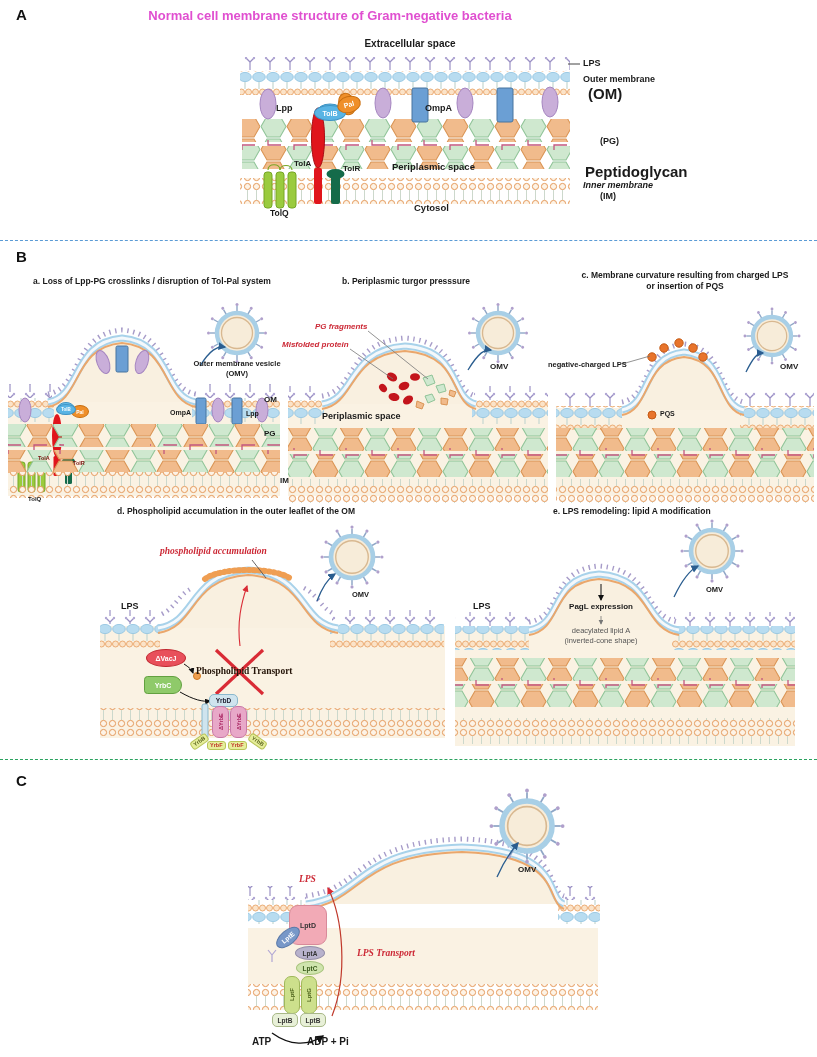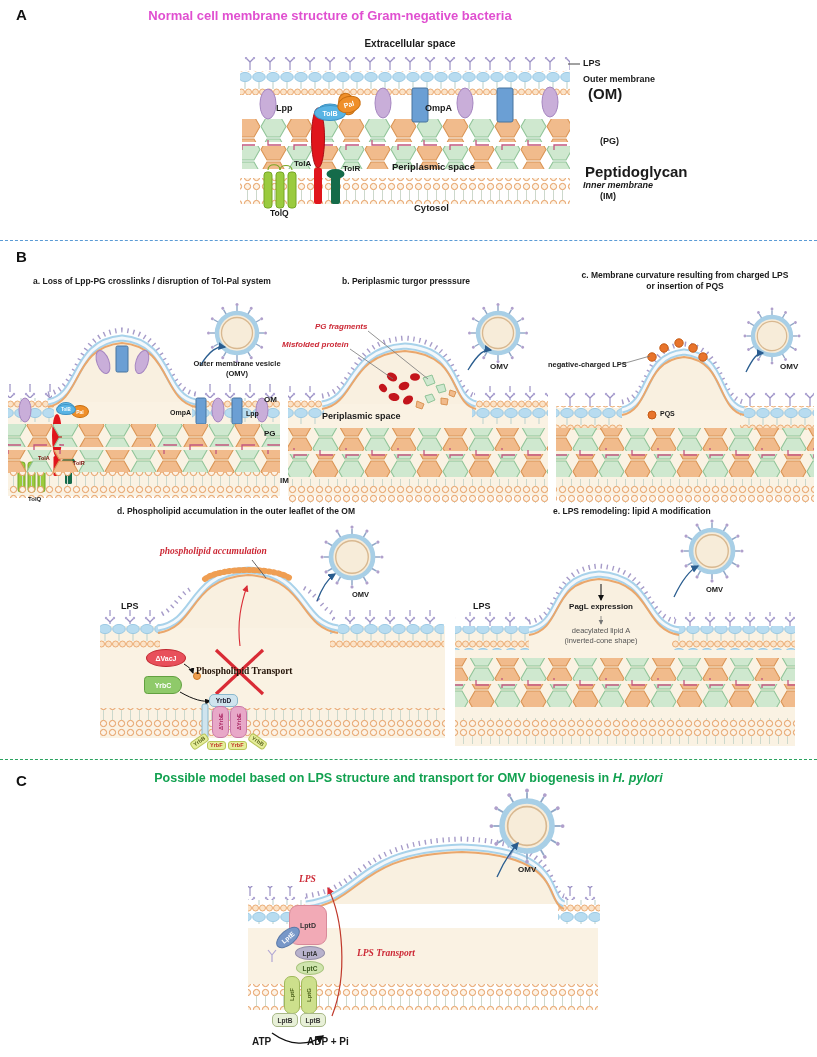--- a/index.html
+++ b/index.html
@@ -373,21 +373,20 @@
 <div class="tag" style="left:248px;top:737px;transform:rotate(35deg);color:#5a641e;">YrbB</div>
 
 <div class="lbl" style="left:553px;top:507px;font-size:8.5px;">e. LPS remodeling: lipid A modification</div>
 <div class="lbl" style="left:473px;top:602px;font-size:9px;">LPS</div>
 <div class="lbl ctr" style="left:556px;top:603px;width:90px;font-size:8px;">PagL expression</div>
 <div class="lbl ctr dim" style="left:551px;top:627px;width:100px;font-size:7.5px;">deacylated lipid A</div>
 <div class="lbl ctr dim" style="left:551px;top:637px;width:100px;font-size:7.5px;">(inverted-cone shape)</div>
 <div class="lbl" style="left:706px;top:586px;font-size:7.5px;">OMV</div>
 
 <div class="panel-letter" style="left:16px;top:772px;">C</div>
-<div class="lbl ctr" style="left:0;top:772px;width:817px;font-size:12.5px;color:#12a150;"><span>Possible model based on LPS structure and transport for OMV biogenesis in</span> <i>H. pylori</i></div>
 <div class="lbl red serif" style="left:299px;top:874px;font-size:9.5px;">LPS</div>
 <div class="lbl" style="left:518px;top:866px;font-size:8px;">OMV</div>
 <div class="lbl red serif" style="left:357px;top:948px;font-size:9.5px;">LPS Transport</div>
 <div class="chip rect" style="left:289px;top:905px;width:36px;height:38px;background:#f2aab6;border:1px solid #d88a9a;font-size:7px;color:#333;border-radius:9px;">LptD</div>
 <div class="chip" style="left:274px;top:930px;width:26px;height:13px;background:#7898c8;border:1px solid #5878a8;font-size:6.5px;transform:rotate(-40deg);">LptE</div>
 <div class="chip" style="left:295px;top:946px;width:28px;height:12px;background:#b8b2cc;border:1px solid #948ea8;font-size:6.5px;color:#333;">LptA</div>
 <div class="chip" style="left:296px;top:961px;width:26px;height:12px;background:#cfe4ad;border:1px solid #a8c47d;font-size:6.5px;color:#3a5a1a;">LptC</div>
 <div class="chip rect vert" style="left:284px;top:976px;width:14px;height:36px;background:#cde08c;border:1px solid #a0b85c;font-size:6px;color:#4a6018;border-radius:7px;">LptF</div>
 <div class="chip rect vert" style="left:301px;top:976px;width:14px;height:36px;background:#cde08c;border:1px solid #a0b85c;font-size:6px;color:#4a6018;border-radius:7px;">LptG</div>
 <div class="chip rect" style="left:272px;top:1013px;width:24px;height:12px;background:#e8f0d8;border:1px solid #a8b888;font-size:6.5px;color:#333;">LptB</div>

